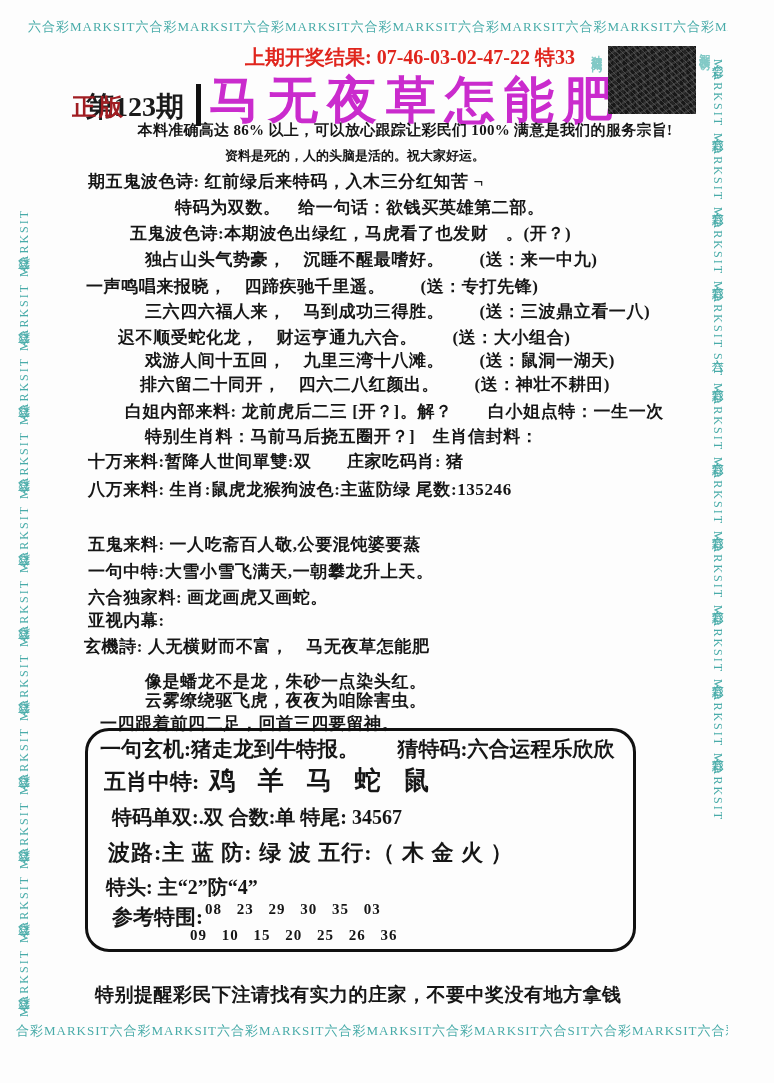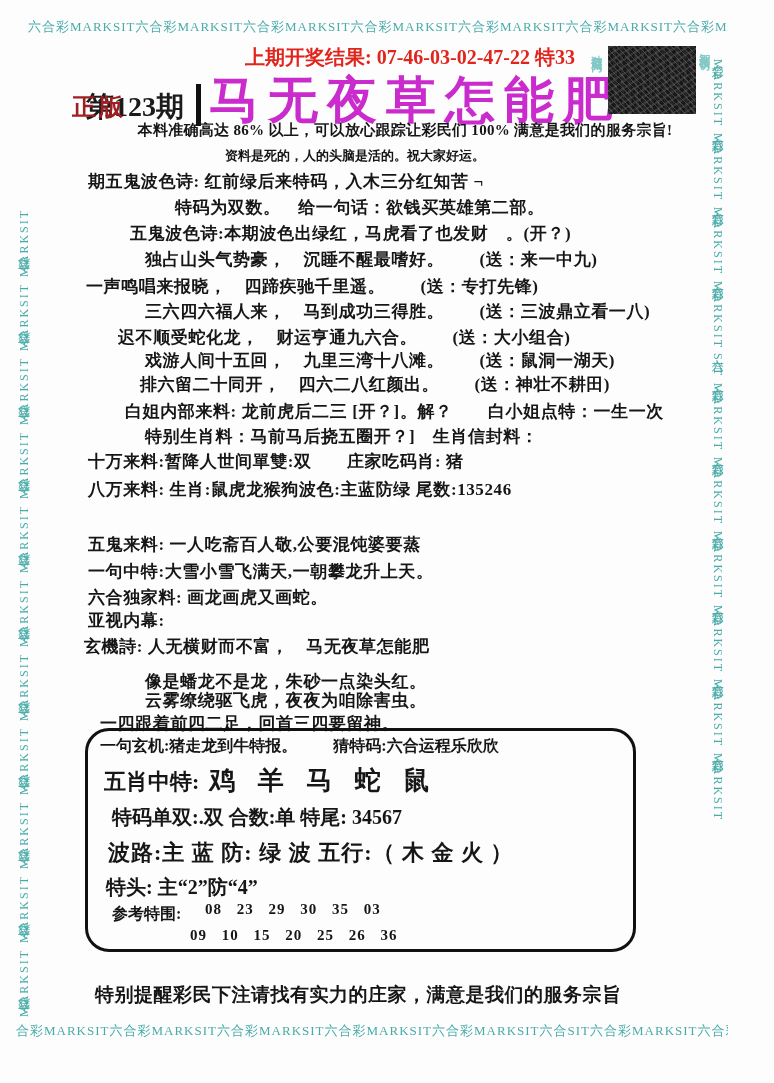--- a/index.html
+++ b/index.html
@@ -31,21 +31,21 @@
       repeating-linear-gradient(47deg, rgba(120,120,120,.38) 0 1px, transparent 1px 4px),
       repeating-linear-gradient(-33deg, rgba(70,70,70,.6) 0 2px, transparent 2px 6px),
       repeating-linear-gradient(88deg, rgba(40,40,40,.8) 0 3px, transparent 3px 7px);
   }
   .tag1{font-size:15px;font-weight:bold;text-align:center;letter-spacing:.3px;}
   .tag2{font-size:13px;font-weight:bold;text-align:center;}
   
   .bl{font-size:17px;font-weight:bold;letter-spacing:.6px;}
   
   .pbox{border:3px solid #111;border-radius:24px;background:transparent;}
-  .b17{font-size:16px;font-weight:bold;}
+  .b17{font-size:21px;font-weight:bold;}
   .b20{font-size:20px;font-weight:bold;}
   .b21{font-size:15px;font-weight:bold;word-spacing:10px;letter-spacing:1px;}
   .b22{font-size:22px;font-weight:bold;letter-spacing:1px;}
   .b24label{font-size:22px;font-weight:bold;}
   .b24val{font-size:26px;font-weight:bold;word-spacing:16px;margin-left:10px;}
   .footer{font-size:19px;font-weight:bold;letter-spacing:.5px;}
 </style>
 </head>
 <body>
 
@@ -107,15 +107,15 @@
   </div>
 
   <div class="abs b20" style="top:806px;left:112px;">特码单双:.双  合数:单  特尾: 34567</div>
   <div class="abs b22" style="top:840px;left:108px;">波路:主 蓝  防: 绿 波  五行:（ 木 金 火 ）</div>
   <div class="abs b20" style="top:876px;left:106px;">特头: 主“2”防“4”</div>
 
   <div class="abs b17" style="top:905px;left:112px;">参考特围:</div>
   <div class="abs b21" style="top:901px;left:205px;">08 23 29 30 35 03</div>
   <div class="abs b21" style="top:927px;left:190px;">09 10 15 20 25 26 36</div>
 
-  <div class="abs footer" style="top:984px;left:95px;">特别提醒彩民下注请找有实力的庄家，满意是我们的服务宗旨</div>
+  <div class="abs footer" style="top:984px;left:95px;">特别提醒彩民下注请找有实力的庄家，不要中奖没有地方拿钱</div>
 
 </div>
 
 </body></html>

